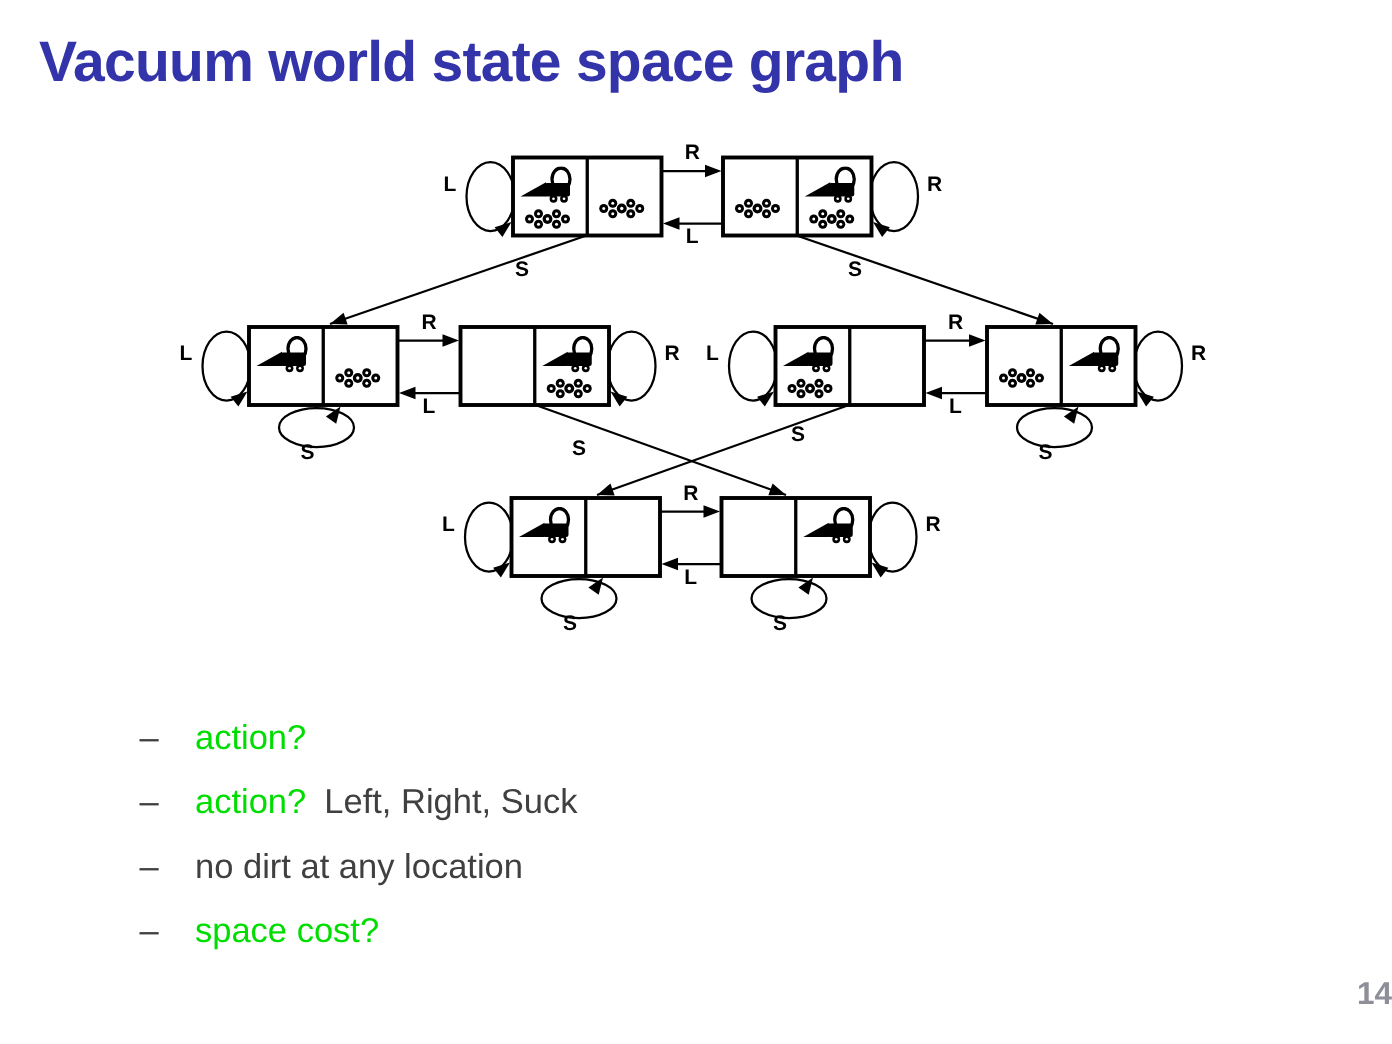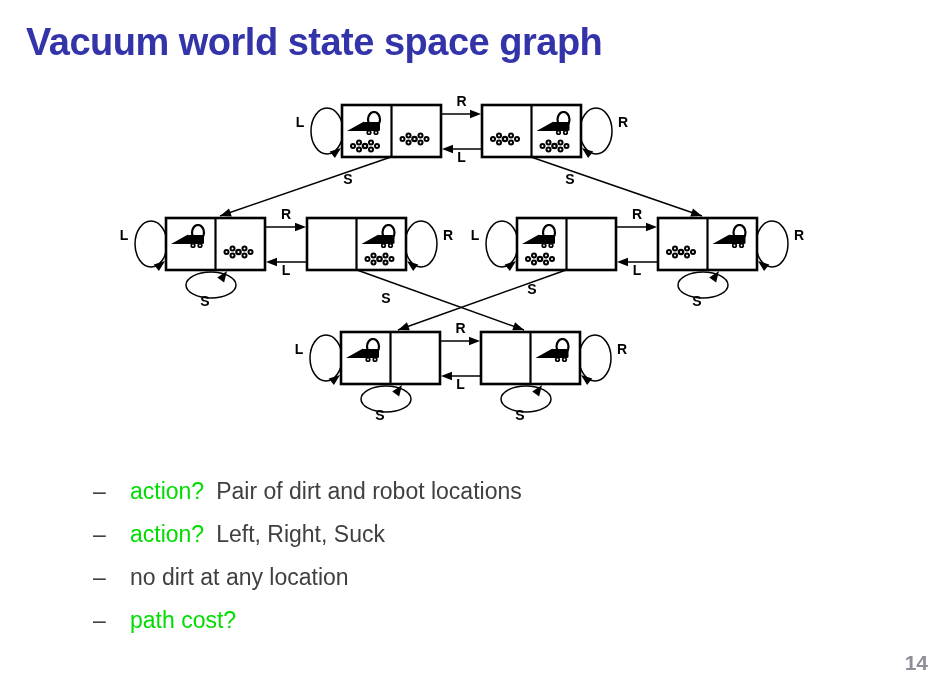--- a/index.html
+++ b/index.html
@@ -196,32 +196,31 @@
         <line x1="481" y1="376" x2="449" y2="376" class="ln"></line>
         <polygon points="0,0 -11,4.2 -11,-4.2" class="ahead" transform="translate(441,376) rotate(180)"></polygon>
         <text x="460.5" y="389" class="elabel" text-anchor="middle">L</text>
       </g>
     </svg>
 
   <ul class="bullets">
     <li>
       <span class="marker">–</span>
       <span class="term">action?</span>
-      <span class="desc">Pair of dirt and robot locations</span>
     </li>
     <li>
       <span class="marker">–</span>
       <span class="term">action?</span>
       <span class="desc">Left, Right, Suck</span>
     </li>
     <li>
       <span class="marker">–</span>
       <span class="desc">no dirt at any location</span>
     </li>
     <li>
       <span class="marker">–</span>
-      <span class="term">path cost?</span>
+      <span class="term">space cost?</span>
     </li>
   </ul>
 
   <div class="page-number">14</div>
 
 </div>
 
 </body></html>

